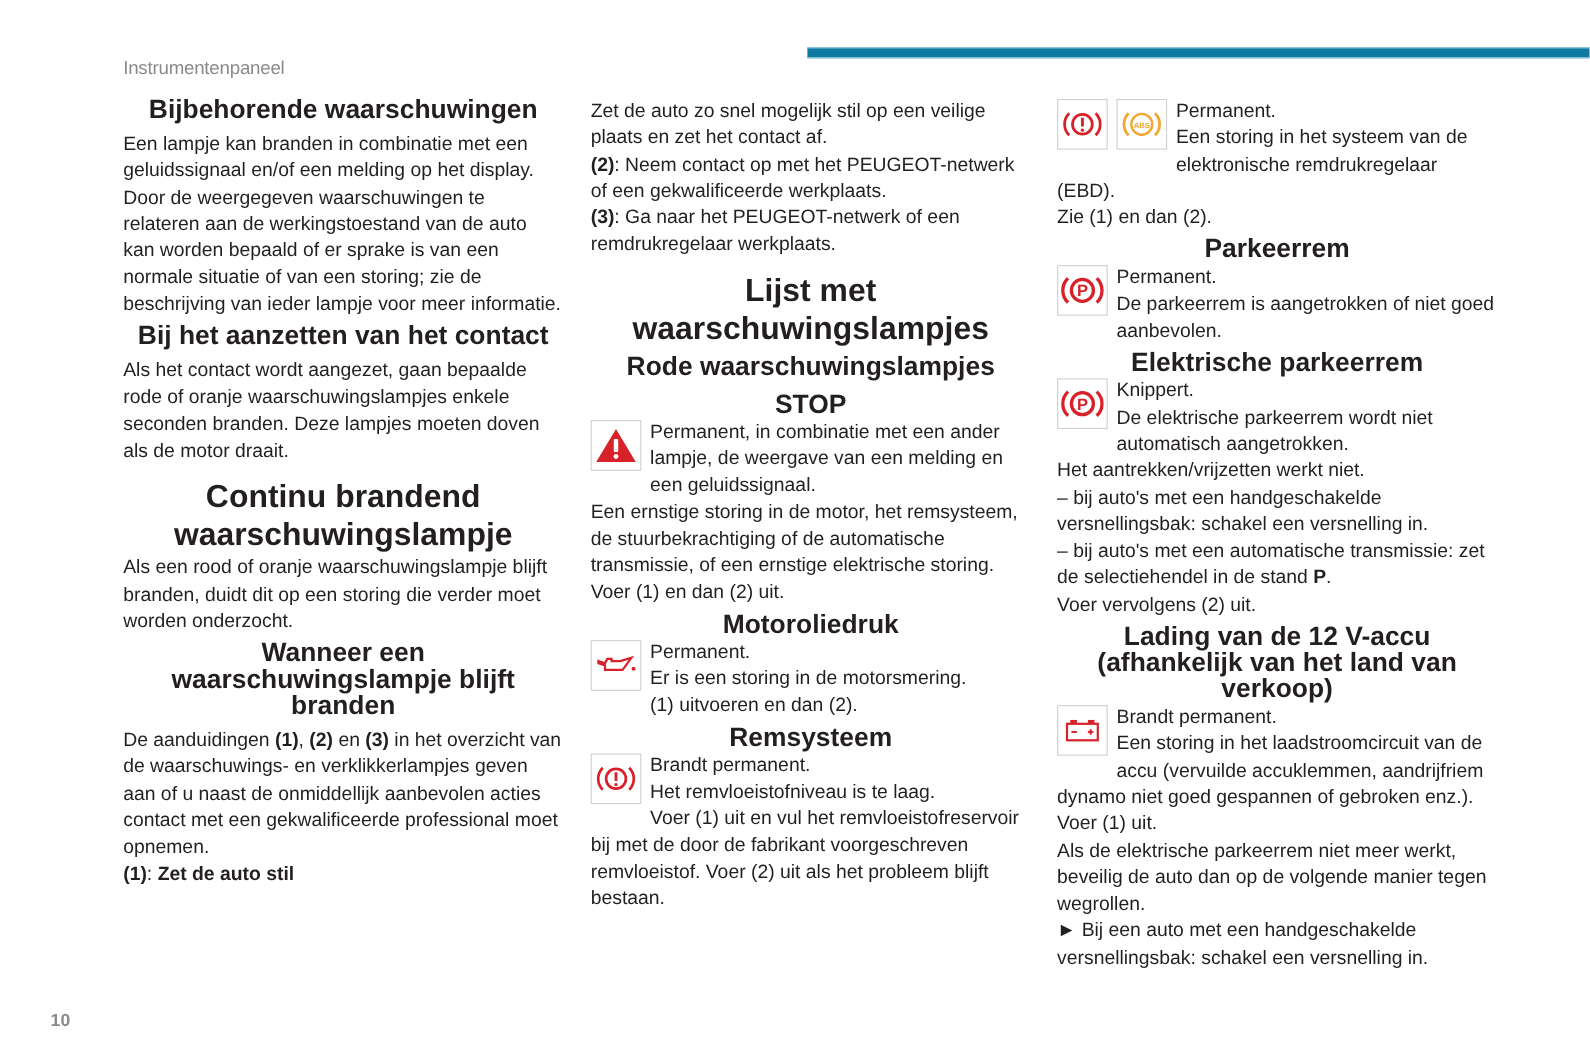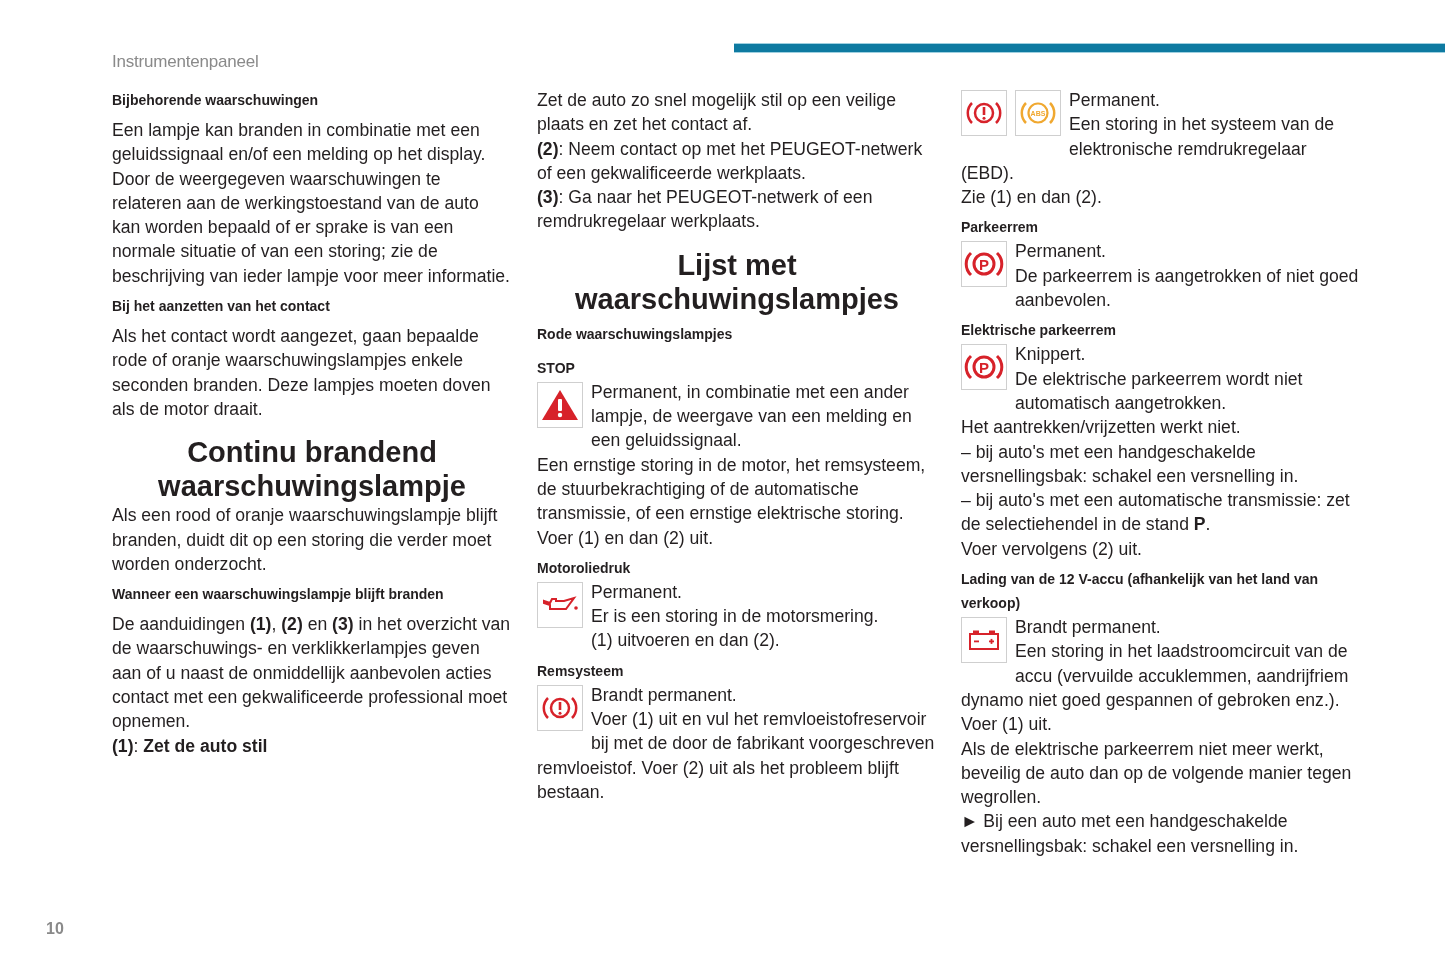--- a/index.html
+++ b/index.html
@@ -6,21 +6,21 @@
     body { width:1445px; height:964px; position:relative; overflow:hidden;
            font-family:"Liberation Sans", sans-serif; color:#231f20; }
     .header-title { position:absolute; left:112px; top:37px; font-size:17px; color:#8a8a8a; letter-spacing:-0.2px;margin-top:15px; }
     .header-bar { position:absolute; left:734px; top:43px; width:711px; height:10px; background:#0e7aa1; border-top:1px solid #9fd0e0; border-bottom:1px solid #9fd0e0; box-sizing:border-box; }
     .page-number { position:absolute; left:46px; top:920px; font-size:16px; font-weight:bold; color:#8a8a8a; }
     .col { position:absolute; top:88px; width:400px; font-size:17.6px; line-height:24.3px; }
     .col1 { left:112px; }
     .col2 { left:537px; }
     .col3 { left:961px; width:400px; }
     p { margin:0; }
-    h3 { font-size:14px; font-weight:bold; margin:0; line-height:24px; }
+    h3 { font-size:24px; font-weight:bold; margin:0; line-height:24px;text-align:center; }
     h2 { font-size:29px; font-weight:bold; margin:0; line-height:34px;text-align:center; }
     .gap-s { height:6px; }
     .gap-m { height:10px; }
     .gap-l { height:14px; }
     .icon-box { float:left; width:46px; height:46px; border:1px solid #cfcfcf; box-sizing:border-box; margin:2px 8px 2px 0; display:flex; align-items:center; justify-content:center; background:#fff; }
     .icon-box svg { display:block; }
     .clear { clear:both; }
     b { font-weight:bold; }
   </style>
 </head>
@@ -88,20 +88,21 @@
   <div class="icon-box">
     <svg width="38" height="30" viewBox="0 0 38 30">
         <circle cx="19" cy="15" r="9" fill="none" stroke="#d7222a" stroke-width="2.5"></circle>
         <path d="M7 5 A14 14 0 0 0 7 25" fill="none" stroke="#d7222a" stroke-width="2.5"></path>
         <path d="M31 5 A14 14 0 0 1 31 25" fill="none" stroke="#d7222a" stroke-width="2.5"></path>
         <rect x="17.7" y="9" width="2.6" height="8" fill="#d7222a"></rect>
         <circle cx="19" cy="20.3" r="1.5" fill="#d7222a"></circle>
       </svg>
   </div>
   <p>Brandt permanent.</p>
+  <p>Het remvloeistofniveau is te laag.</p>
   <p>Voer (1) uit en vul het remvloeistofreservoir bij met de door de fabrikant voorgeschreven remvloeistof. Voer (2) uit als het probleem blijft bestaan.</p>
 </div>
 
 <div class="col col3">
   <div class="icon-box">
     <svg width="38" height="30" viewBox="0 0 38 30">
         <circle cx="19" cy="15" r="9" fill="none" stroke="#d7222a" stroke-width="2.5"></circle>
         <path d="M7 5 A14 14 0 0 0 7 25" fill="none" stroke="#d7222a" stroke-width="2.5"></path>
         <path d="M31 5 A14 14 0 0 1 31 25" fill="none" stroke="#d7222a" stroke-width="2.5"></path>
         <rect x="17.7" y="9" width="2.6" height="8" fill="#d7222a"></rect>

